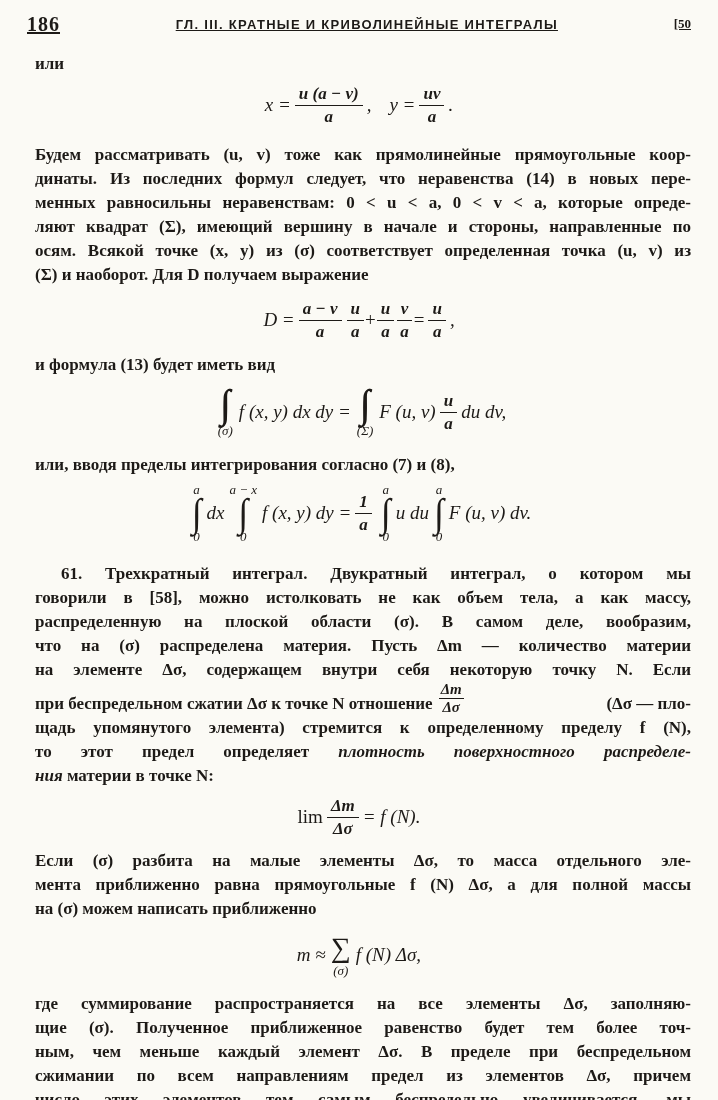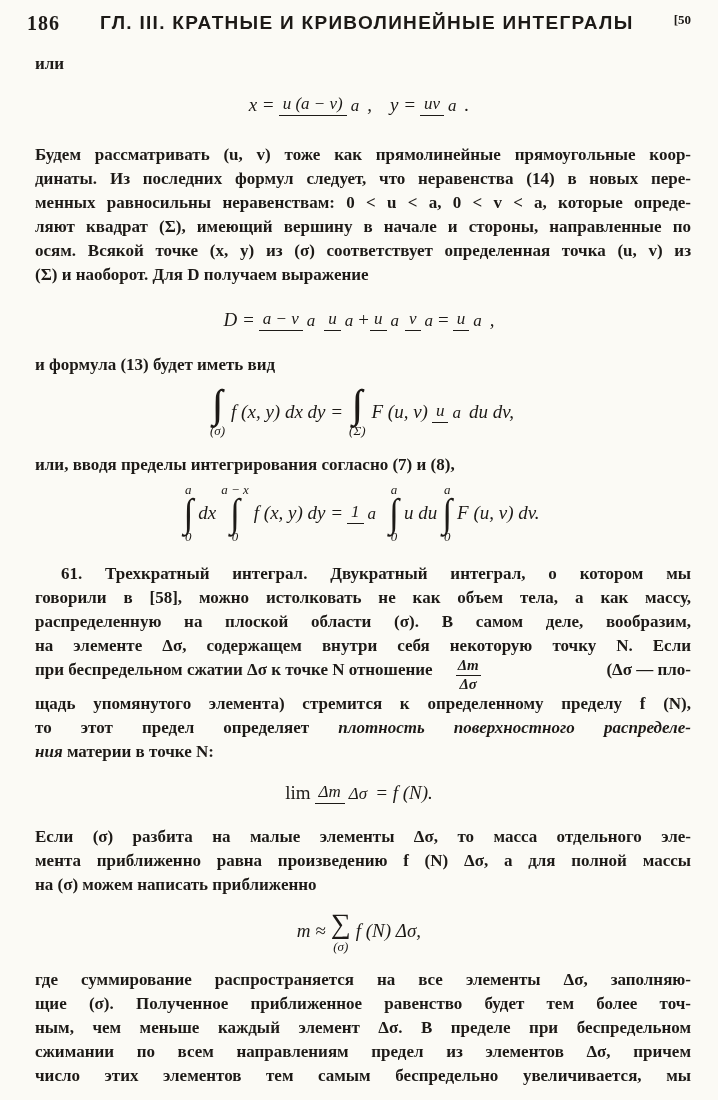--- a/index.html
+++ b/index.html
@@ -4,40 +4,40 @@
 <style>
   html,body{margin:0;padding:0;}
   body{
     width:718px;height:1100px;overflow:hidden;
     background:#fbfaf5;color:#1d1a17;
     font-family:"Liberation Serif","DejaVu Serif",serif;
   }
   .page{padding:12px 27px 0 27px;width:664px;}
 
   
-  .hdr{display:flex;align-items:flex-start;height:24px;}
+  .hdr{display:flex;align-items:center;height:24px;text-decoration:underline;}
   .hdr .pno{font-size:20px;font-weight:700;letter-spacing:1px;}
   .hdr .run{flex:1;text-align:center;font-family:"Liberation Sans","DejaVu Sans",sans-serif;
-            font-size:19px;font-weight:700;letter-spacing:1.3px;}
+            font-size:13px;font-weight:700;letter-spacing:1.3px;}
   .hdr .mref{font-size:13px;font-weight:700;}
 
   
   .txt{font-size:17px;font-weight:700;line-height:24px;margin-left:8px;}
   .line{text-align:justify;text-align-last:justify;}
   .line.last{text-align:justify;text-align-last:left;}
   .single{text-align:left;}
   .indent{text-indent:26px;}
   .it{font-style:italic;font-family:Liberation Serif, serif;}
 
   
   .formula{text-align:center;font-size:19px;font-style:italic;font-weight:500;
            display:flex;justify-content:center;align-items:center;}
   .formula .up{font-style:normal;}
-  .frac{display:inline-flex;flex-direction:row;align-items:center;
-        vertical-align:middle;margin:0 4px;line-height:1.15;font-size:17px;}
+  .frac{display:inline-flex;flex-direction:column;align-items:center;
+        vertical-align:middle;margin:0 4px;line-height:1.15;font-size:17px;font-weight:bold;}
   .frac .num{display:block;padding:0 4px 1px 4px;border-bottom:1.5px solid #1d1a17;}
   .frac .den{display:block;padding:1px 4px 0 4px;}
   .tight{margin:0 1px;}
   .intc{display:inline-flex;flex-direction:column;align-items:center;
         line-height:1;margin:0 5px;}
   .intc .lim{font-size:13px;line-height:1;}
   .intc .isign{font-size:36px;line-height:0.95;font-style:normal;transform:scaleY(1.1);}
   .iint{display:inline-flex;flex-direction:column;align-items:center;line-height:1;margin:0 6px;}
   .iint .signs{font-size:36px;line-height:0.95;font-style:normal;letter-spacing:-9px;padding-right:9px;transform:scaleY(1.1);}
   .iint .under{font-size:13px;margin-top:2px;}
@@ -54,21 +54,21 @@
   
   .mt-lead{margin-top:16px;}
   .mt-f1{margin-top:4px;min-height:50px;}
   .mt-p1{margin-top:13px;}
   .mt-fD{margin-top:10px;min-height:46px;}
   .mt-lb{margin-top:10px;}
   .mt-f3{margin-top:6px;min-height:58px;}
   .mt-lc{margin-top:12px;}
   .mt-f4{margin-top:4px;min-height:64px;}
   .mt-p2{margin-top:17px;}
-  .fracline{display:flex;align-items:flex-start;height:34px;text-align:justify;gap:17px;}
+  .fracline{display:flex;align-items:flex-end;height:34px;text-align:justify;}
   .fracline .seg{flex:0 0 auto;}
   .fracline .spread{flex:1 1 auto;display:flex;justify-content:space-between;}
   .mt-f5{margin-top:6px;min-height:46px;}
   .mt-p3{margin-top:9px;}
   .mt-f6{margin-top:6px;min-height:56px;}
   .mt-p4{margin-top:9px;}
 </style>
 </head>
 <body>
 
@@ -183,20 +183,21 @@
       <span class="isign">∫</span>
       <span class="lim">0</span>
     </span>
     <span class="eqtxt">F (u, v) dv.</span>
   </div>
 
   <div class="txt mt-p2">
     <div class="line indent"><span style="font-weight:700">61. Трехкратный интеграл.</span><span> Двукратный интеграл, о котором мы</span></div>
     <div class="line">говорили в [58], можно истолковать не как объем тела, а как массу,</div>
     <div class="line">распределенную на плоской области (σ). В самом деле, вообразим,</div>
+    <div class="line">что на (σ) распределена материя. Пусть Δm — количество материи</div>
     <div class="line">на элементе Δσ, содержащем внутри себя некоторую точку N. Если</div>
     <div class="fracline">
       <span class="seg">при беспредельном сжатии Δσ к точке N отношение</span>
       <span class="ifrac">
         <span class="num">Δm</span>
         <span class="den">Δσ</span>
       </span>
       <span class="spread">
           <span></span>
           <span class="seg">(Δσ — пло-</span>
@@ -211,21 +212,21 @@
     <span class="up">lim</span>
     <span class="frac">
       <span class="num">Δm</span>
       <span class="den">Δσ</span>
     </span>
     <span class="eqtxt">= f (N).</span>
   </div>
 
   <div class="txt mt-p3">
     <div class="line">Если (σ) разбита на малые элементы Δσ,  то  масса  отдельного эле-</div>
-    <div class="line">мента приближенно равна произведению f (N) Δσ, а для полной массы</div>
+    <div class="line">мента приближенно равна прямоугольные f (N) Δσ, а для полной массы</div>
     <div class="line last">на (σ) можем написать приближенно</div>
   </div>
 
   <div class="formula mt-f6">
     <span>m ≈</span>
     <span class="sumc">
       <span class="ssign">∑</span>
       <span class="under">(σ)</span>
     </span>
     <span class="eqtxt">f (N) Δσ,</span>

